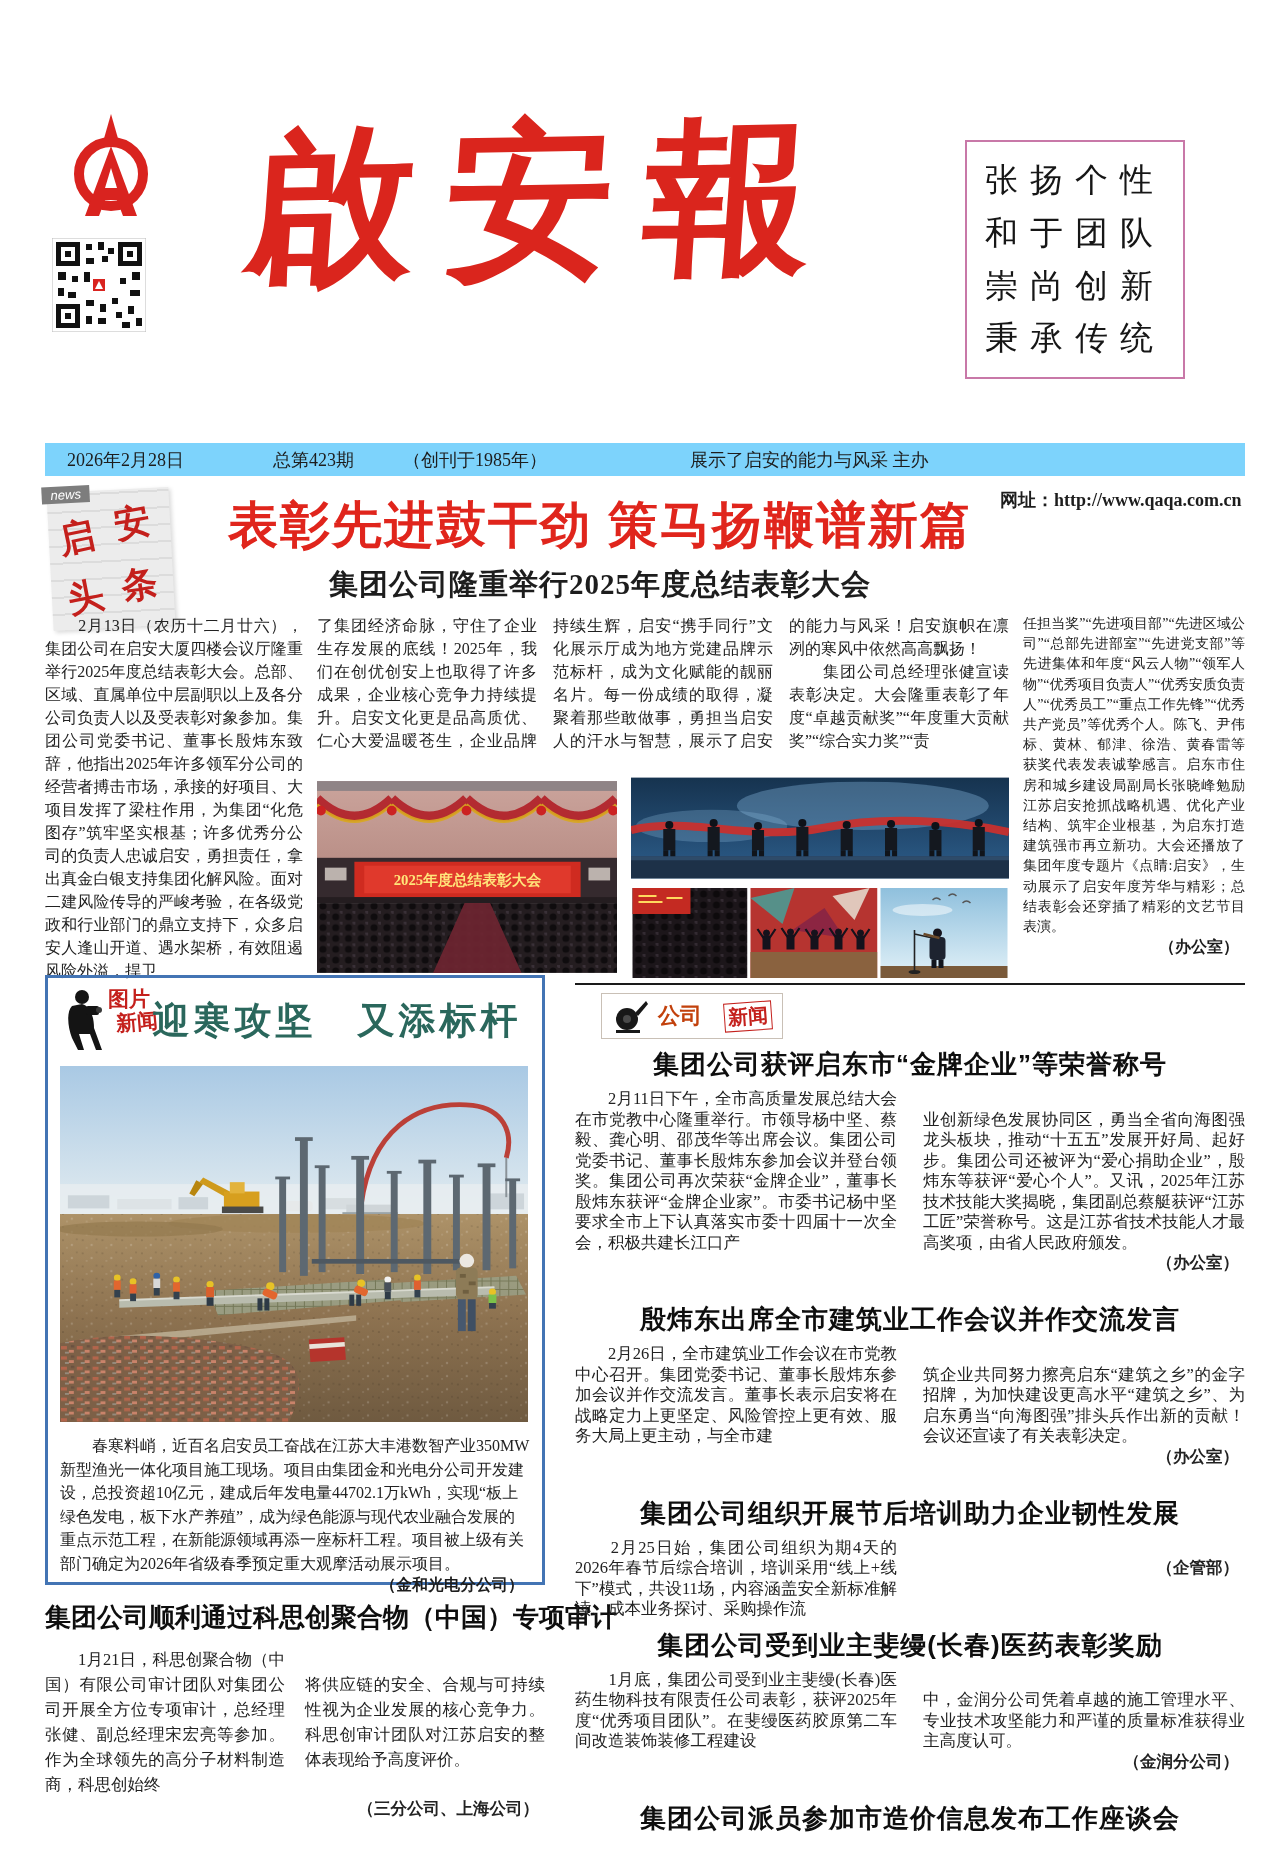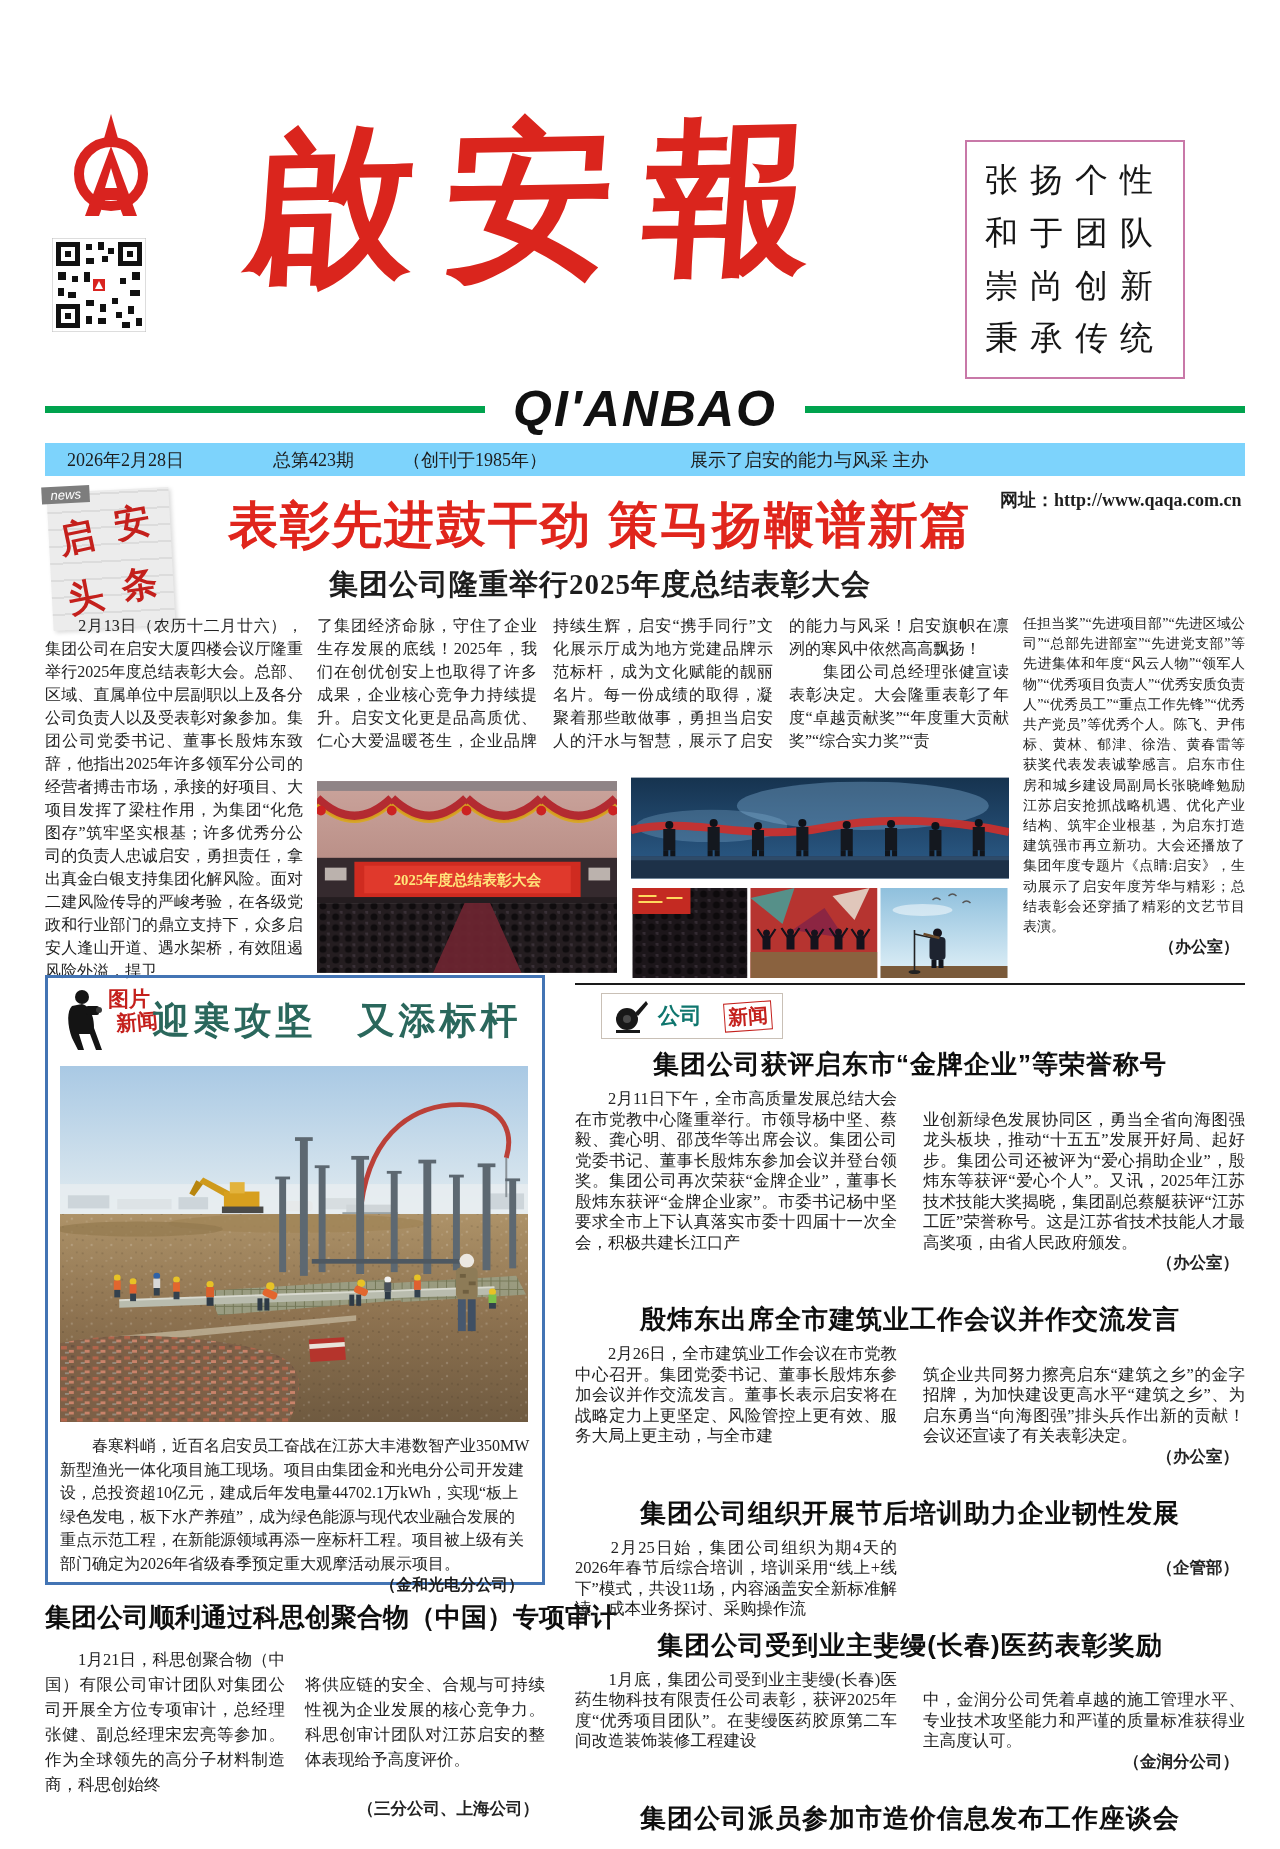--- a/index.html
+++ b/index.html
@@ -46,21 +46,21 @@
 
   
   .art-title{font-family:"Liberation Sans","DejaVu Sans",sans-serif;font-weight:900;
              font-size:26px;text-align:center;letter-spacing:1px;color:#0e0e0e;margin:8px 0 7px 0;white-space:nowrap;}
   .two-col{display:flex;gap:26px;}
   .two-col .c{width:322px;font-size:16.5px;line-height:20.5px;text-align:justify;white-space:pre-line;color:#222;}
   .right-sec{border-top:2px solid #1a1a1a;padding-top:8px;}
 
   .cn-badge{display:inline-flex;align-items:center;gap:8px;border:1px solid #c9c0b6;
             padding:3px 10px;margin-left:26px;background:#fff;}
-  .cn-badge .r1{color:#0f766e;font-weight:bold;font-size:22px;}
+  .cn-badge .r1{color:#c2410c;font-weight:bold;font-size:22px;}
   .cn-badge .r2{color:#c4201c;font-weight:bold;font-size:20px;border:1.5px solid #c4201c;
                 padding:0 3px;margin-left:14px;transform:rotate(-4deg);display:inline-block;}
 
   .audit-body{display:flex;gap:20px;margin-top:12px;}
   .audit-body .c{width:240px;font-size:16.5px;line-height:25px;text-align:justify;white-space:pre-line;color:#222;}
   .audit-title{font-family:"Liberation Sans","DejaVu Sans",sans-serif;font-weight:900;
                font-size:26px;text-align:center;color:#0e0e0e;white-space:nowrap;}
   svg{display:block;}
 </style>
 </head>
@@ -124,25 +124,20 @@
 
   <div class="abs paper-title" style="left:248px;top:118px;">啟安報</div>
 
   <div class="abs slogan-box" style="left:965px;top:140px;">
     <div>张扬个性</div>
     <div>和于团队</div>
     <div>崇尚创新</div>
     <div>秉承传统</div>
   </div>
 
-  <div class="abs eng-row" style="left:45px;top:380px;width:1200px;">
-    <div class="bar"></div>
-    <div class="eng-title">QI'ANBAO</div>
-    <div class="bar"></div>
-  </div>
 
   <div class="abs datebar" style="left:45px;top:443px;width:1200px;">
     <span style="left:22px;">2026年2月28日</span>
     <span style="left:228px;">总第423期</span>
     <span style="left:358px;">（创刊于1985年）</span>
     <span style="left:645px;">展示了启安的能力与风采  主办</span>
     <span style="left:955px;font-weight:bold;margin-top:40px;">网址：http://www.qaqa.com.cn</span>
   </div>
 
   <div class="abs news-badge" style="left:50px;top:490px;">

